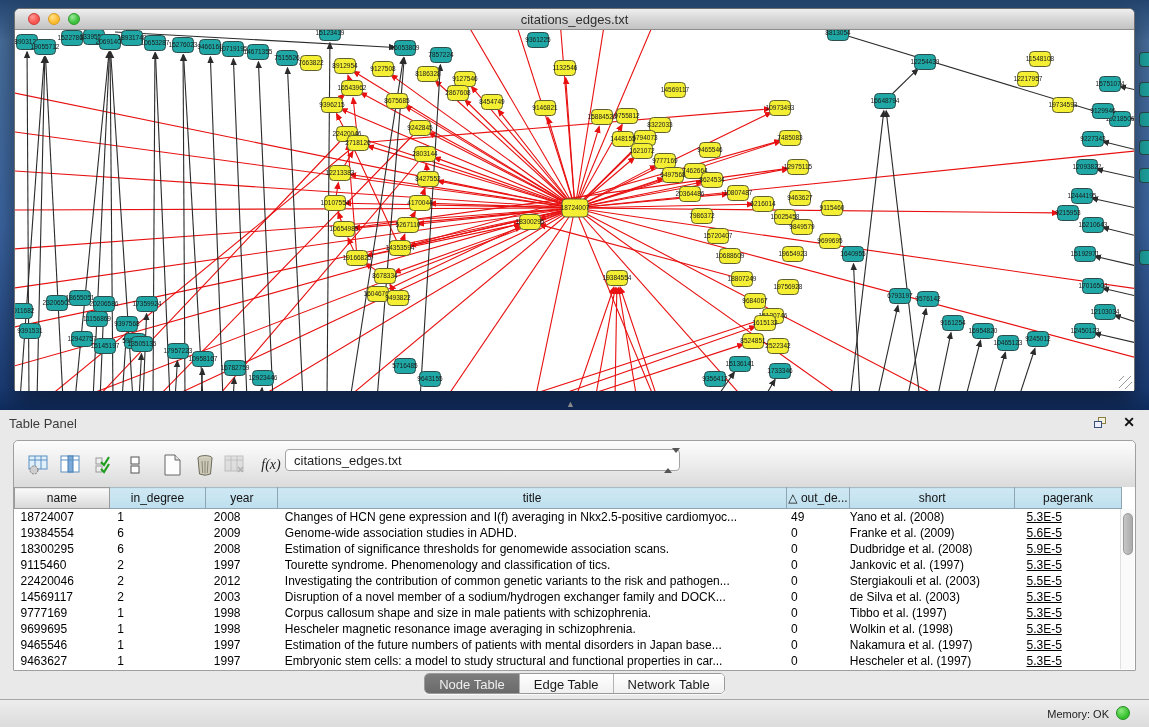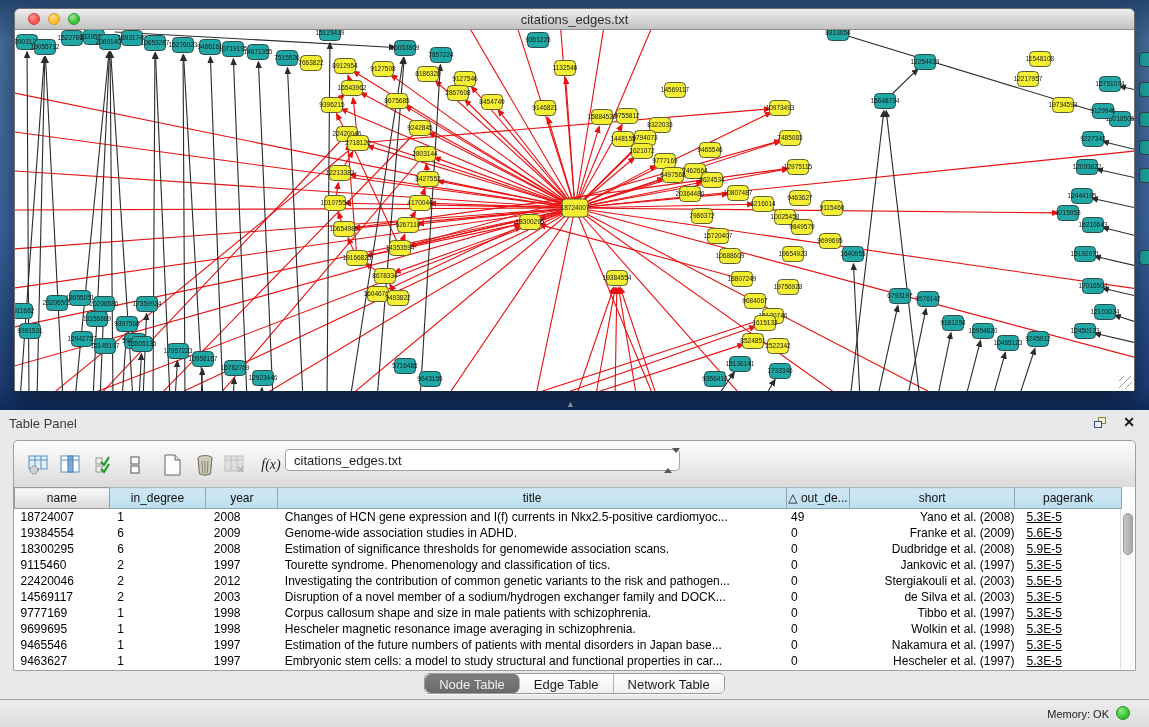--- a/index.html
+++ b/index.html
@@ -61,35 +61,35 @@
   #data-table th { height:21px; background:linear-gradient(180deg,#cfe8f3 0%,#bedfee 100%);
     border:1px solid #8fa6b2; border-top:1px solid #a9bcc6; font-weight:normal; color:#111;
     text-align:center; overflow:hidden; white-space:nowrap; cursor:pointer; }
   #data-table th.th-name { background:linear-gradient(180deg,#fafafa 0%,#d8d8d8 100%); border-color:#9b9b9b;margin-top:7px; }
   #data-table td { height:16px; line-height:16px; color:#000; overflow:hidden;
     white-space:nowrap; border:none; }
   #data-table td.c0 { padding-left:6px; }
   #data-table td.c1, #data-table td.c2 { padding-left:8px; }
   #data-table td.c3 { padding-left:7px; }
   #data-table td.c4 { padding-left:5px; }
-  #data-table td.c5 { text-align:right; }
+  #data-table td.c5 { text-align:left; }
   #data-table td.c6 { padding-left:12px;text-decoration:underline; }
   #vscroll { position:absolute; right:1px; top:22px; bottom:1px; width:14px;
     background:#fafafa; border-left:1px solid #e0e0e0; }
   #vscroll .thumb { position:absolute; left:2px; top:4px; width:10px; height:42px;
     background:linear-gradient(90deg,#c7c7c7,#aaa); border-radius:6px; border:1px solid #9a9a9a; }
 
   #tab-bar { position:absolute; left:0; right:0; top:263px; height:24px; text-align:center; }
   #seg { display:inline-flex; border:1px solid #9a9a9a; border-radius:5px; overflow:hidden;
     height:21px; background:#fff; box-shadow:0 1px 1px rgba(255,255,255,.8); }
   .seg-btn { font-size:13px; padding:0 14px; line-height:21px; color:#1c1c1c;
     background:linear-gradient(180deg,#fff,#f0f0f0); border:none; cursor:pointer;
     border-right:1px solid #b3b3b3; }
   .seg-btn:last-child { border-right:none; }
-  .seg-btn.selected { background:linear-gradient(180deg,#7d7d7d,#6a6a6a); color:#efefef;border-radius:6px; }
+  .seg-btn.selected { background:linear-gradient(180deg,#7d7d7d,#6a6a6a); color:#efefef; }
 
   #status-bar { position:absolute; left:0; right:0; top:289px; height:28px;
     background:linear-gradient(180deg,#ededed,#dcdcdc); border-top:1px solid #a6a6a6; }
   #memory-label { position:absolute; right:40px; top:8px; font-size:11px; color:#1d1d1d;text-align:center; }
   #memory-dot { position:absolute; right:19px; top:6px; width:14px; height:14px; border-radius:50%;
     background:radial-gradient(circle at 35% 30%,#8ee87e,#35c02c 65%); border:1px solid #1f8c1f; }
 </style>
 </head>
 <body>
 
@@ -872,21 +872,21 @@
               <th>△ out_de...</th>
               <th>short</th>
               <th>pagerank</th>
             </tr>
           </thead>
         <tbody id="body-rows">
             <tr>
               <td class="c0">18724007</td>
               <td class="c1">1</td>
               <td class="c2">2008</td>
-              <td class="c3">Changes of HCN gene expression and I(f) currents in Nkx2.5-positive cardiomyoc...</td>
+              <td class="c3">Changes of HCN gene expression and I(f) averaging in Nkx2.5-positive cardiomyoc...</td>
               <td class="c4">49</td>
               <td class="c5">Yano et al. (2008)</td>
               <td class="c6">5.3E-5</td>
             </tr>
             <tr>
               <td class="c0">19384554</td>
               <td class="c1">6</td>
               <td class="c2">2009</td>
               <td class="c3">Genome-wide association studies in ADHD.</td>
               <td class="c4">0</td>

